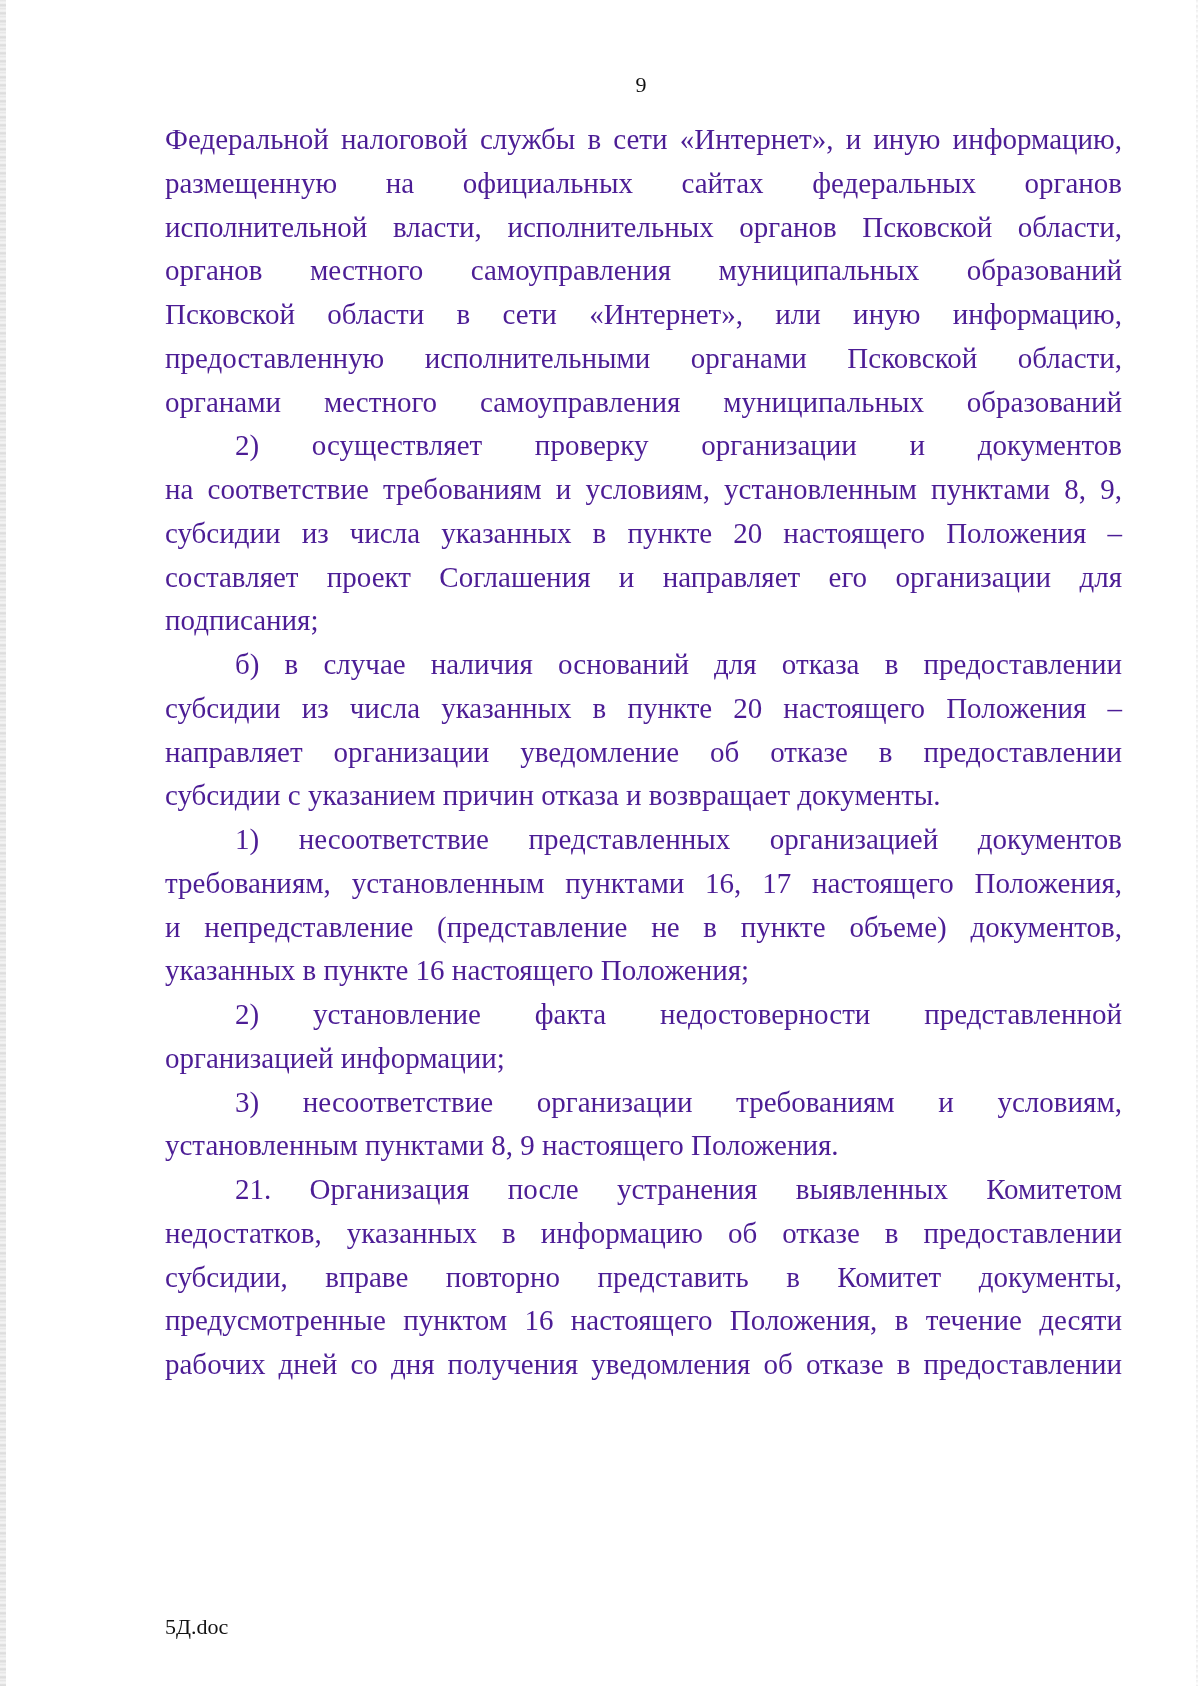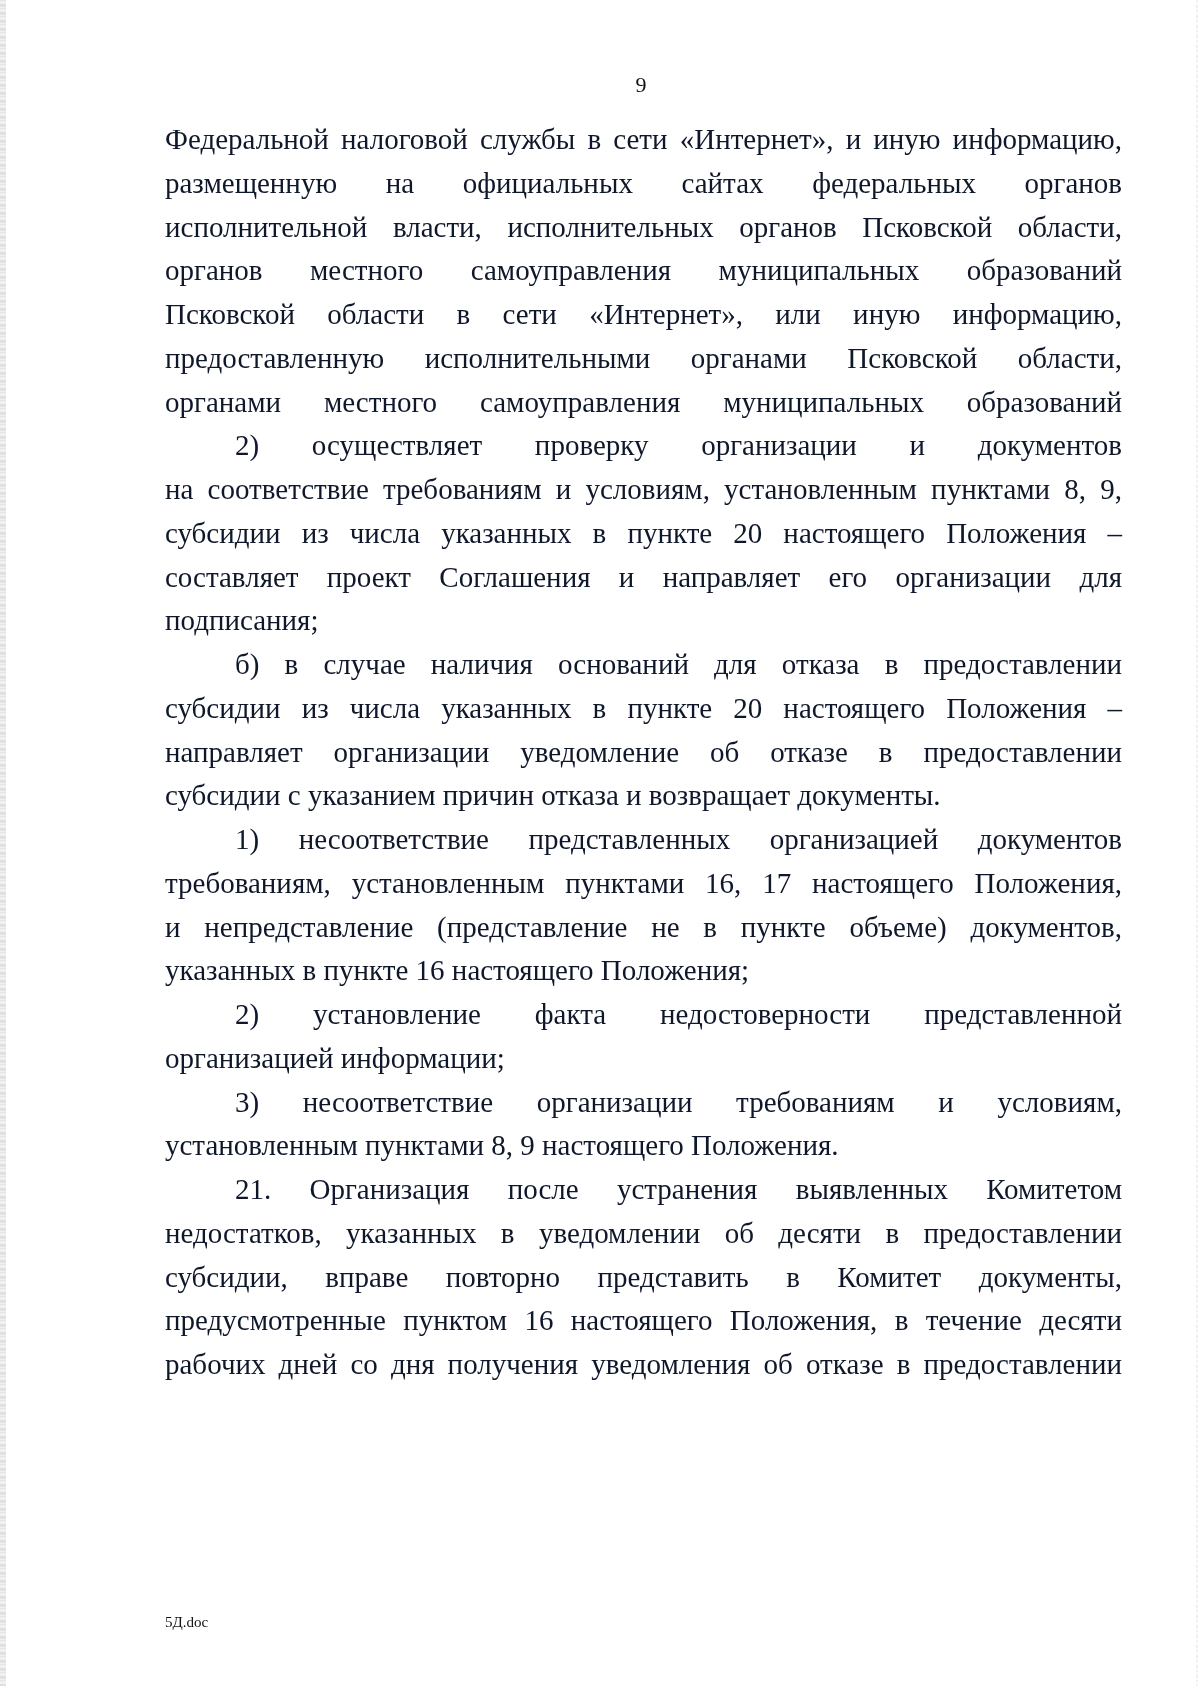--- a/index.html
+++ b/index.html
@@ -13,29 +13,29 @@
     position: absolute; right: 2px; top: 0; width: 2px; height: 1686px;
     background: repeating-linear-gradient(180deg, #e2e2e2 0px, #ffffff 4px, #dcdcdc 6px, #ffffff 10px);
     opacity: 0.6;
   }
   .page-number {
     position: absolute; top: 72px; left: 0; width: 1282px; text-align: center;
     font-family: "Liberation Serif", serif; font-size: 22px; color: #111;
   }
   .body-text {
     position: absolute; left: 165px; top: 118px; width: 957px;
-    font-family: "Liberation Serif", serif; font-size: 29px; color: #0f172a;
+    font-family: "Liberation Serif", serif; font-size: 29px; color: #4c1d95;
     line-height: 43.75px;
   }
   .line { display: block; white-space: nowrap; height: 43.75px; }
   .line.j { text-align: justify; text-align-last: justify; white-space: normal; }
   .line.ind { padding-left: 70px; }
   .footer {
     position: absolute; left: 165px; top: 1614px;
-    font-family: "Liberation Serif", serif; font-size: 15px; color: #111;
+    font-family: "Liberation Serif", serif; font-size: 22px; color: #111;
   }
 </style>
 </head>
 <body>
 
 <div class="scan-edge-left"></div>
 <div class="scan-edge-right"></div>
 
 <div class="page-number">9</div>
 
@@ -58,19 +58,19 @@
     <span class="line">субсидии с указанием причин отказа и возвращает документы.</span>
     <span class="line j ind">1) несоответствие представленных организацией документов</span>
     <span class="line j">требованиям, установленным пунктами 16, 17 настоящего Положения,</span>
     <span class="line j">и непредставление (представление не в пункте объеме) документов,</span>
     <span class="line">указанных в пункте 16 настоящего Положения;</span>
     <span class="line j ind">2) установление факта недостоверности представленной</span>
     <span class="line">организацией информации;</span>
     <span class="line j ind">3) несоответствие организации требованиям и условиям,</span>
     <span class="line">установленным пунктами 8, 9 настоящего Положения.</span>
     <span class="line j ind">21. Организация после устранения выявленных Комитетом</span>
-    <span class="line j">недостатков, указанных в уведомлении об десяти в предоставлении</span>
+    <span class="line j">недостатков, указанных в информацию об отказе в предоставлении</span>
     <span class="line j">субсидии, вправе повторно представить в Комитет документы,</span>
     <span class="line j">предусмотренные пунктом 16 настоящего Положения, в течение десяти</span>
     <span class="line j">рабочих дней со дня получения уведомления об отказе в предоставлении</span>
   </div>
 
 <div class="footer">5Д.doc</div>
 
 </body></html>

